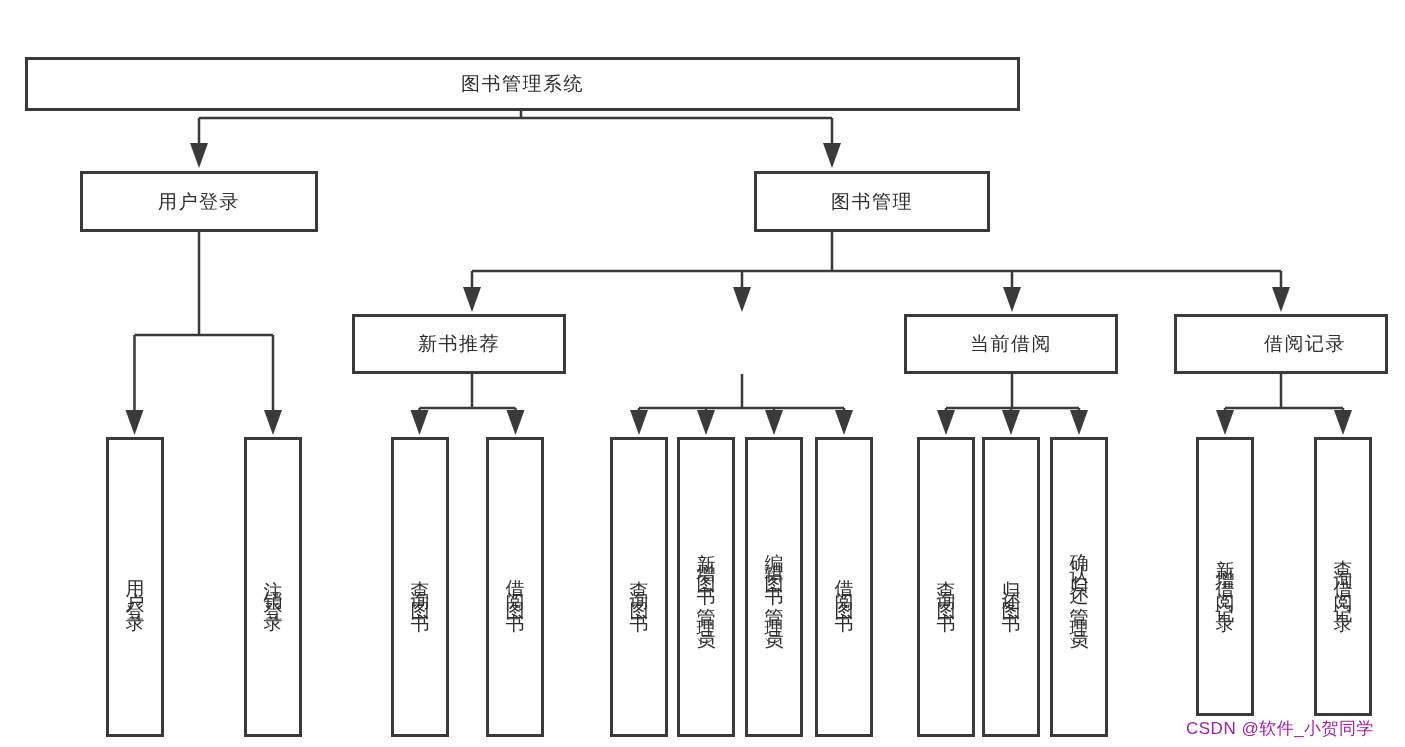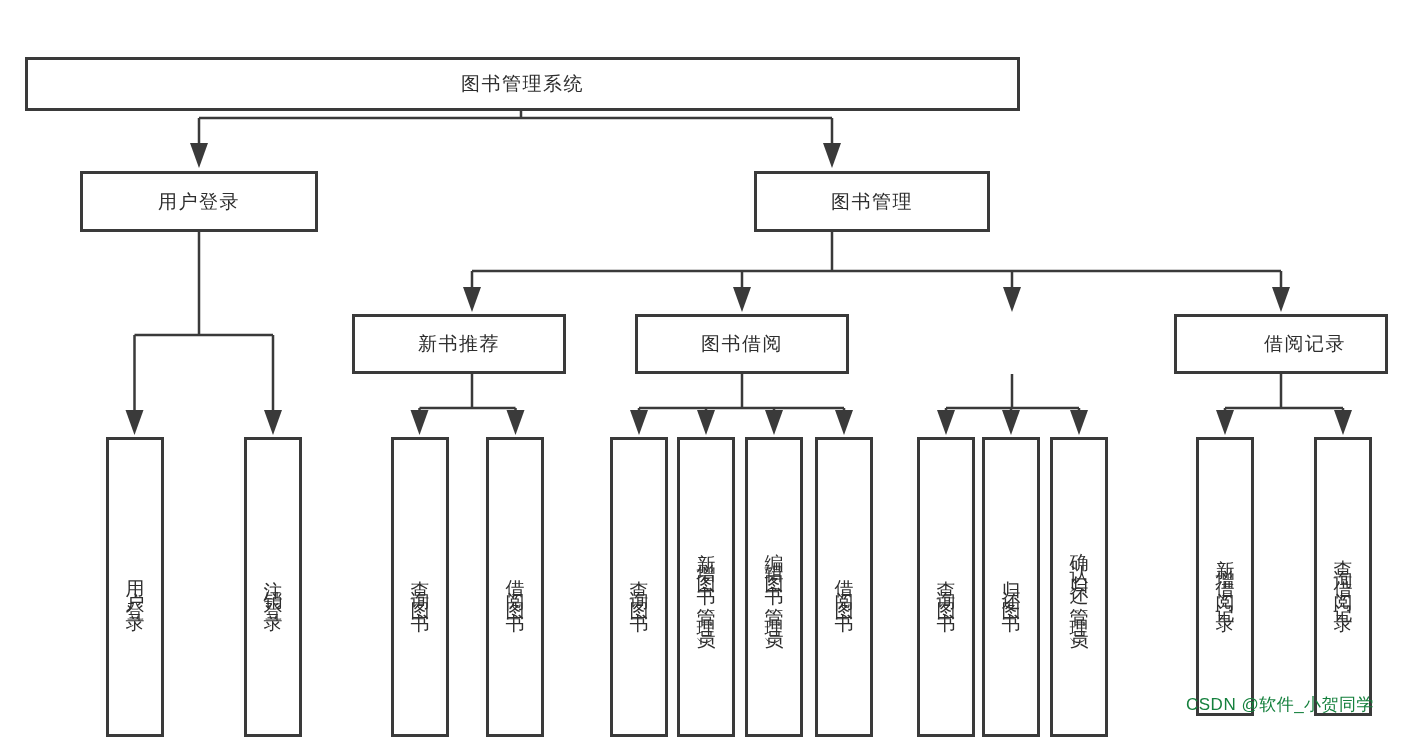--- a/index.html
+++ b/index.html
@@ -49,23 +49,23 @@
     color: #2e2e2e;
     font-size: 19px;
     letter-spacing: 11px;
     z-index: 2;
   }
   .leaf.short { height: 279px; }
   .node span, .leaf span { display: block; }
   #watermark {
     position: absolute;
     left: 1186px;
-    top: 693px;
+    top: 717px;
     font-size: 17px;
-    color: #15803d;
+    color: #a21caf;
     letter-spacing: 0.5px;
     white-space: nowrap;
     z-index: 3;
   }
 </style>
 </head>
 <body>
 
 <div id="canvas">
 
@@ -109,22 +109,22 @@
   <div class="node" style="left:80px; top:171px; width:238px; height:61px;">
     <span>用户登录</span>
   </div>
   <div class="node" style="left:754px; top:171px; width:236px; height:61px;">
     <span>图书管理</span>
   </div>
 
   <div class="node" style="left:352px; top:314px; width:214px; height:60px;">
     <span>新书推荐</span>
   </div>
-  <div class="node" style="left:635px; top:314px; width:214px; height:60px;">
-    <span>图书借阅</span>
+  <div class="node" style="left:904px; top:314px; width:214px; height:60px;">
+    <span>当前借阅</span>
   </div>
   <div class="node" style="left:1174px; top:314px; width:214px; height:60px;padding-left:48px;">
     <span>借阅记录</span>
   </div>
 
   <div class="leaf" style="left:106px;">
     <span>用户登录</span>
   </div>
   <div class="leaf" style="left:244px;">
     <span>注销登录</span>

